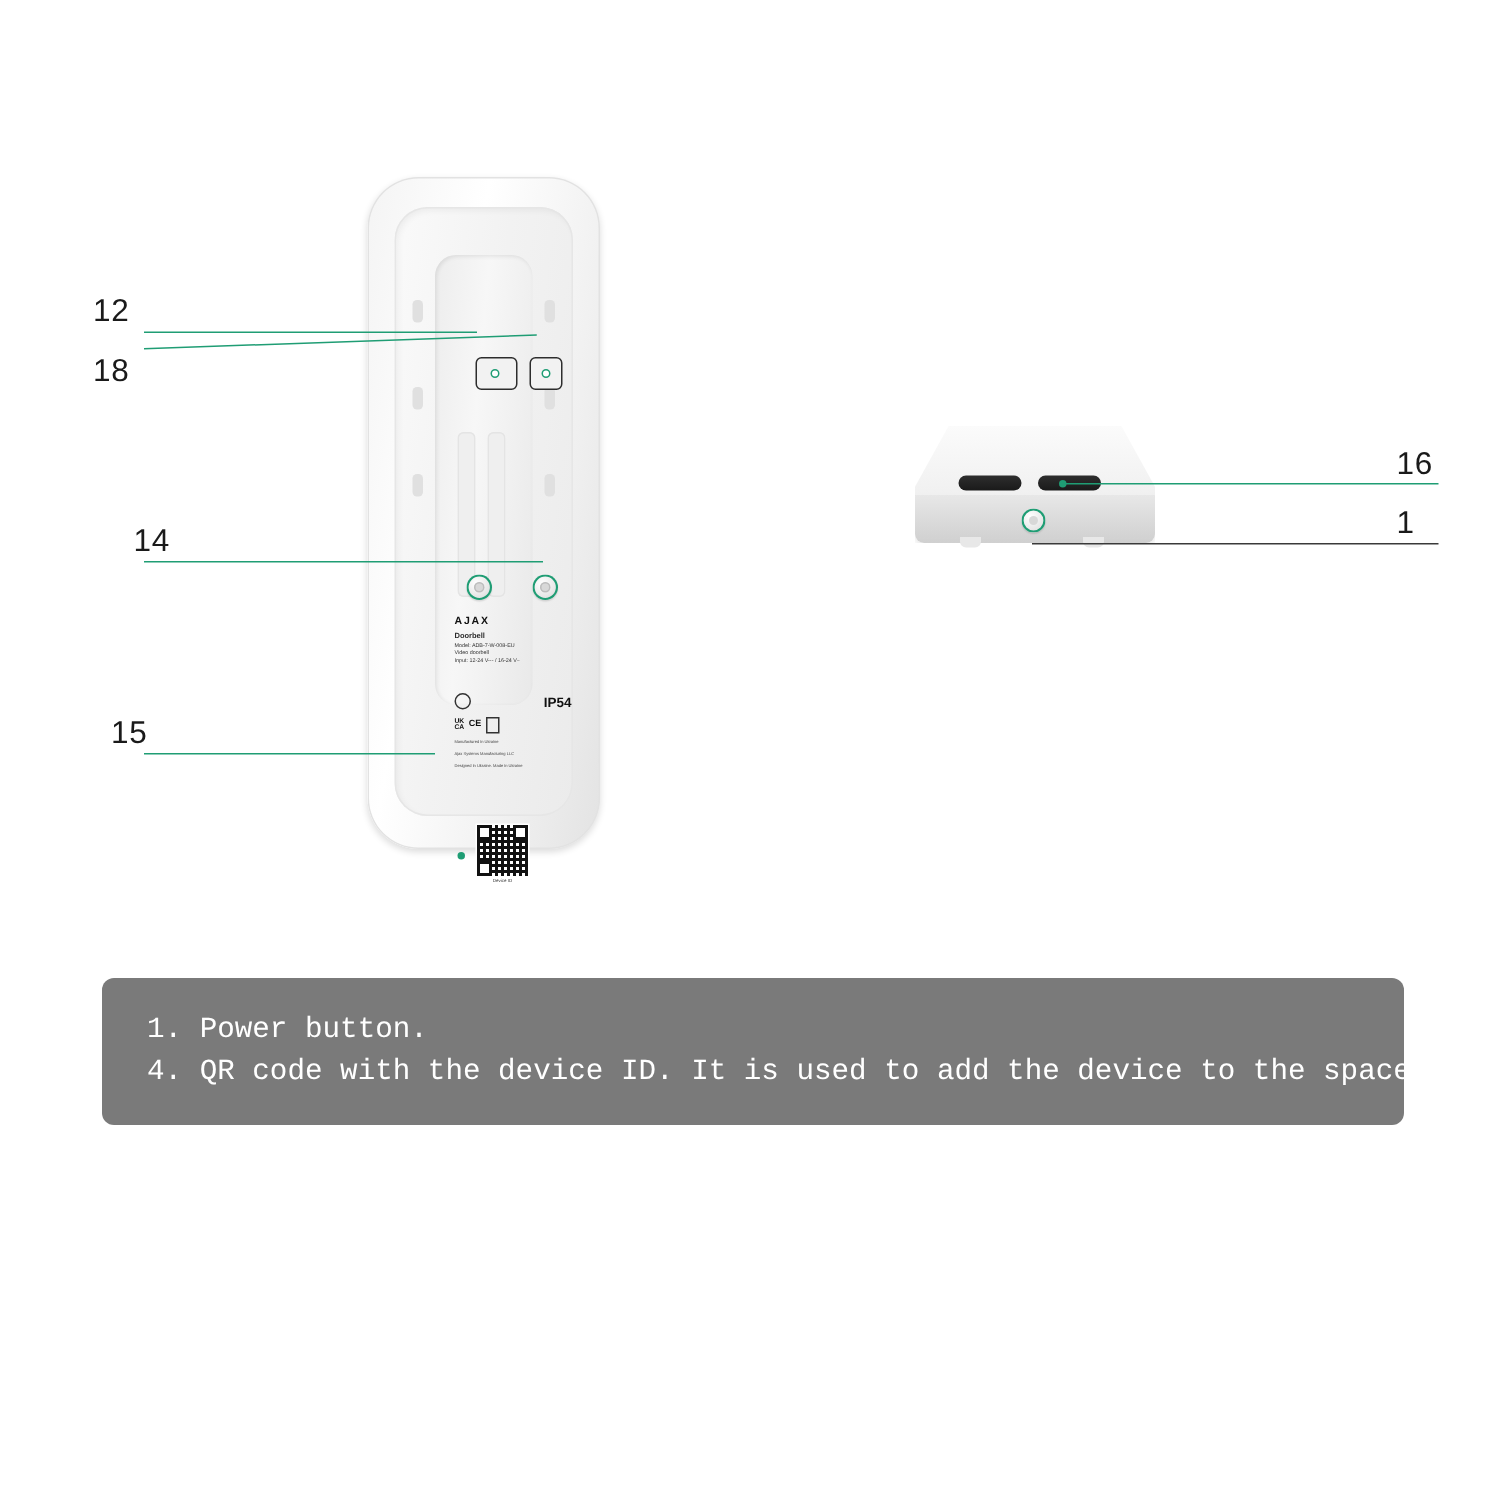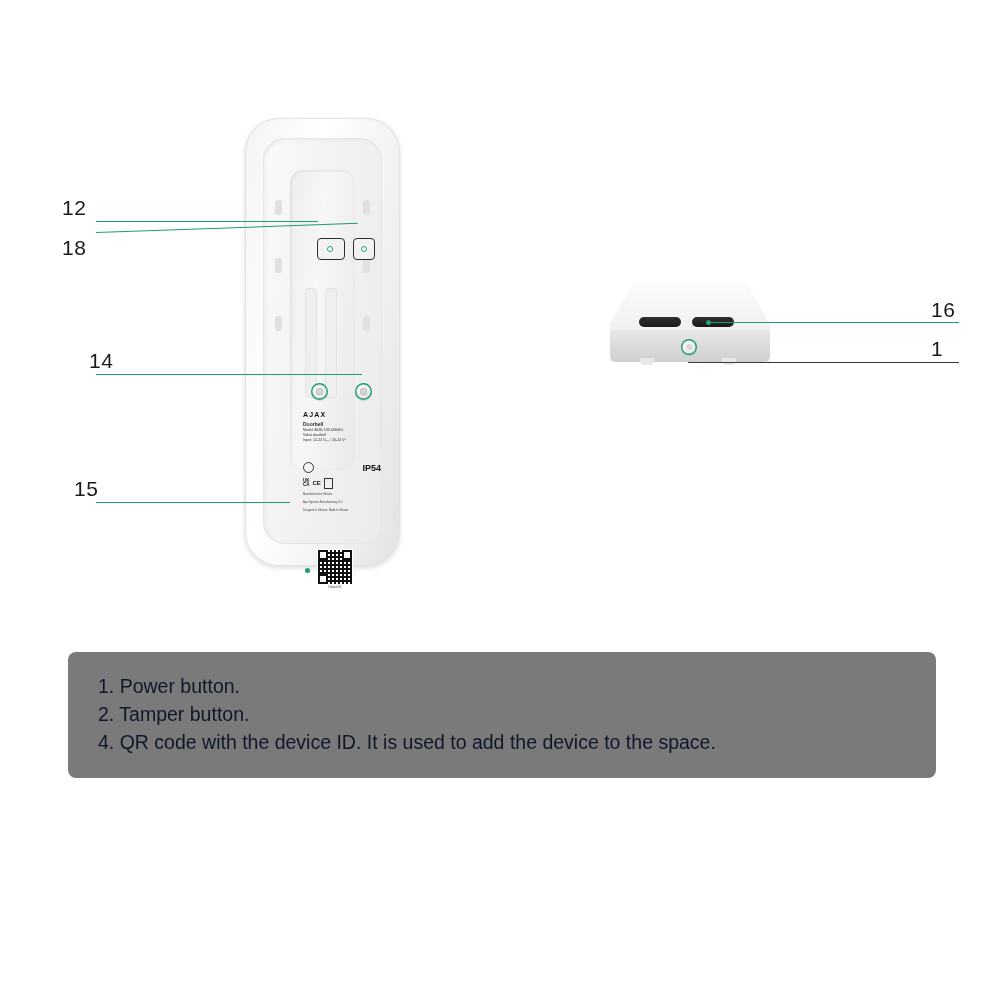--- a/index.html
+++ b/index.html
@@ -352,24 +352,25 @@
     position: absolute;
     left: 68px;
     top: 652px;
     width: 868px;
     background: #7a7a7a;
     border-radius: 8px;
     padding: 20px 30px 22px 30px;
     box-sizing: border-box;
   }
   .legend-line {
-    color: #0f172a;
+    color: #ffffff;
     font-size: 19.5px;
     line-height: 28px;
     white-space: nowrap;
+    font-family: Liberation Mono, monospace;
   }
 </style>
 </head>
 <body>
 
 <div class="stage">
 
   <div id="device-rear">
     <div class="shell-outer"></div>
     <div class="shell-inner">
@@ -454,17 +455,16 @@
   <div class="leader" style="left:96px; top:502px; width:194px;"></div>
 
   <div class="callout-num" style="left:931px; top:298px;">16</div>
   <div class="leader" style="left:707px; top:322px; width:252px;"></div>
 
   <div class="callout-num" style="left:931px; top:337px;">1</div>
   <div class="leader dark" style="left:688px; top:362px; width:271px;"></div>
 
   <div id="legend">
     <div class="legend-line">1. Power button.</div>
-    <div class="legend-line">2. Tamper button.</div>
     <div class="legend-line">4. QR code with the device ID. It is used to add the device to the space.</div>
   </div>
 
 </div>
 
 </body></html>

